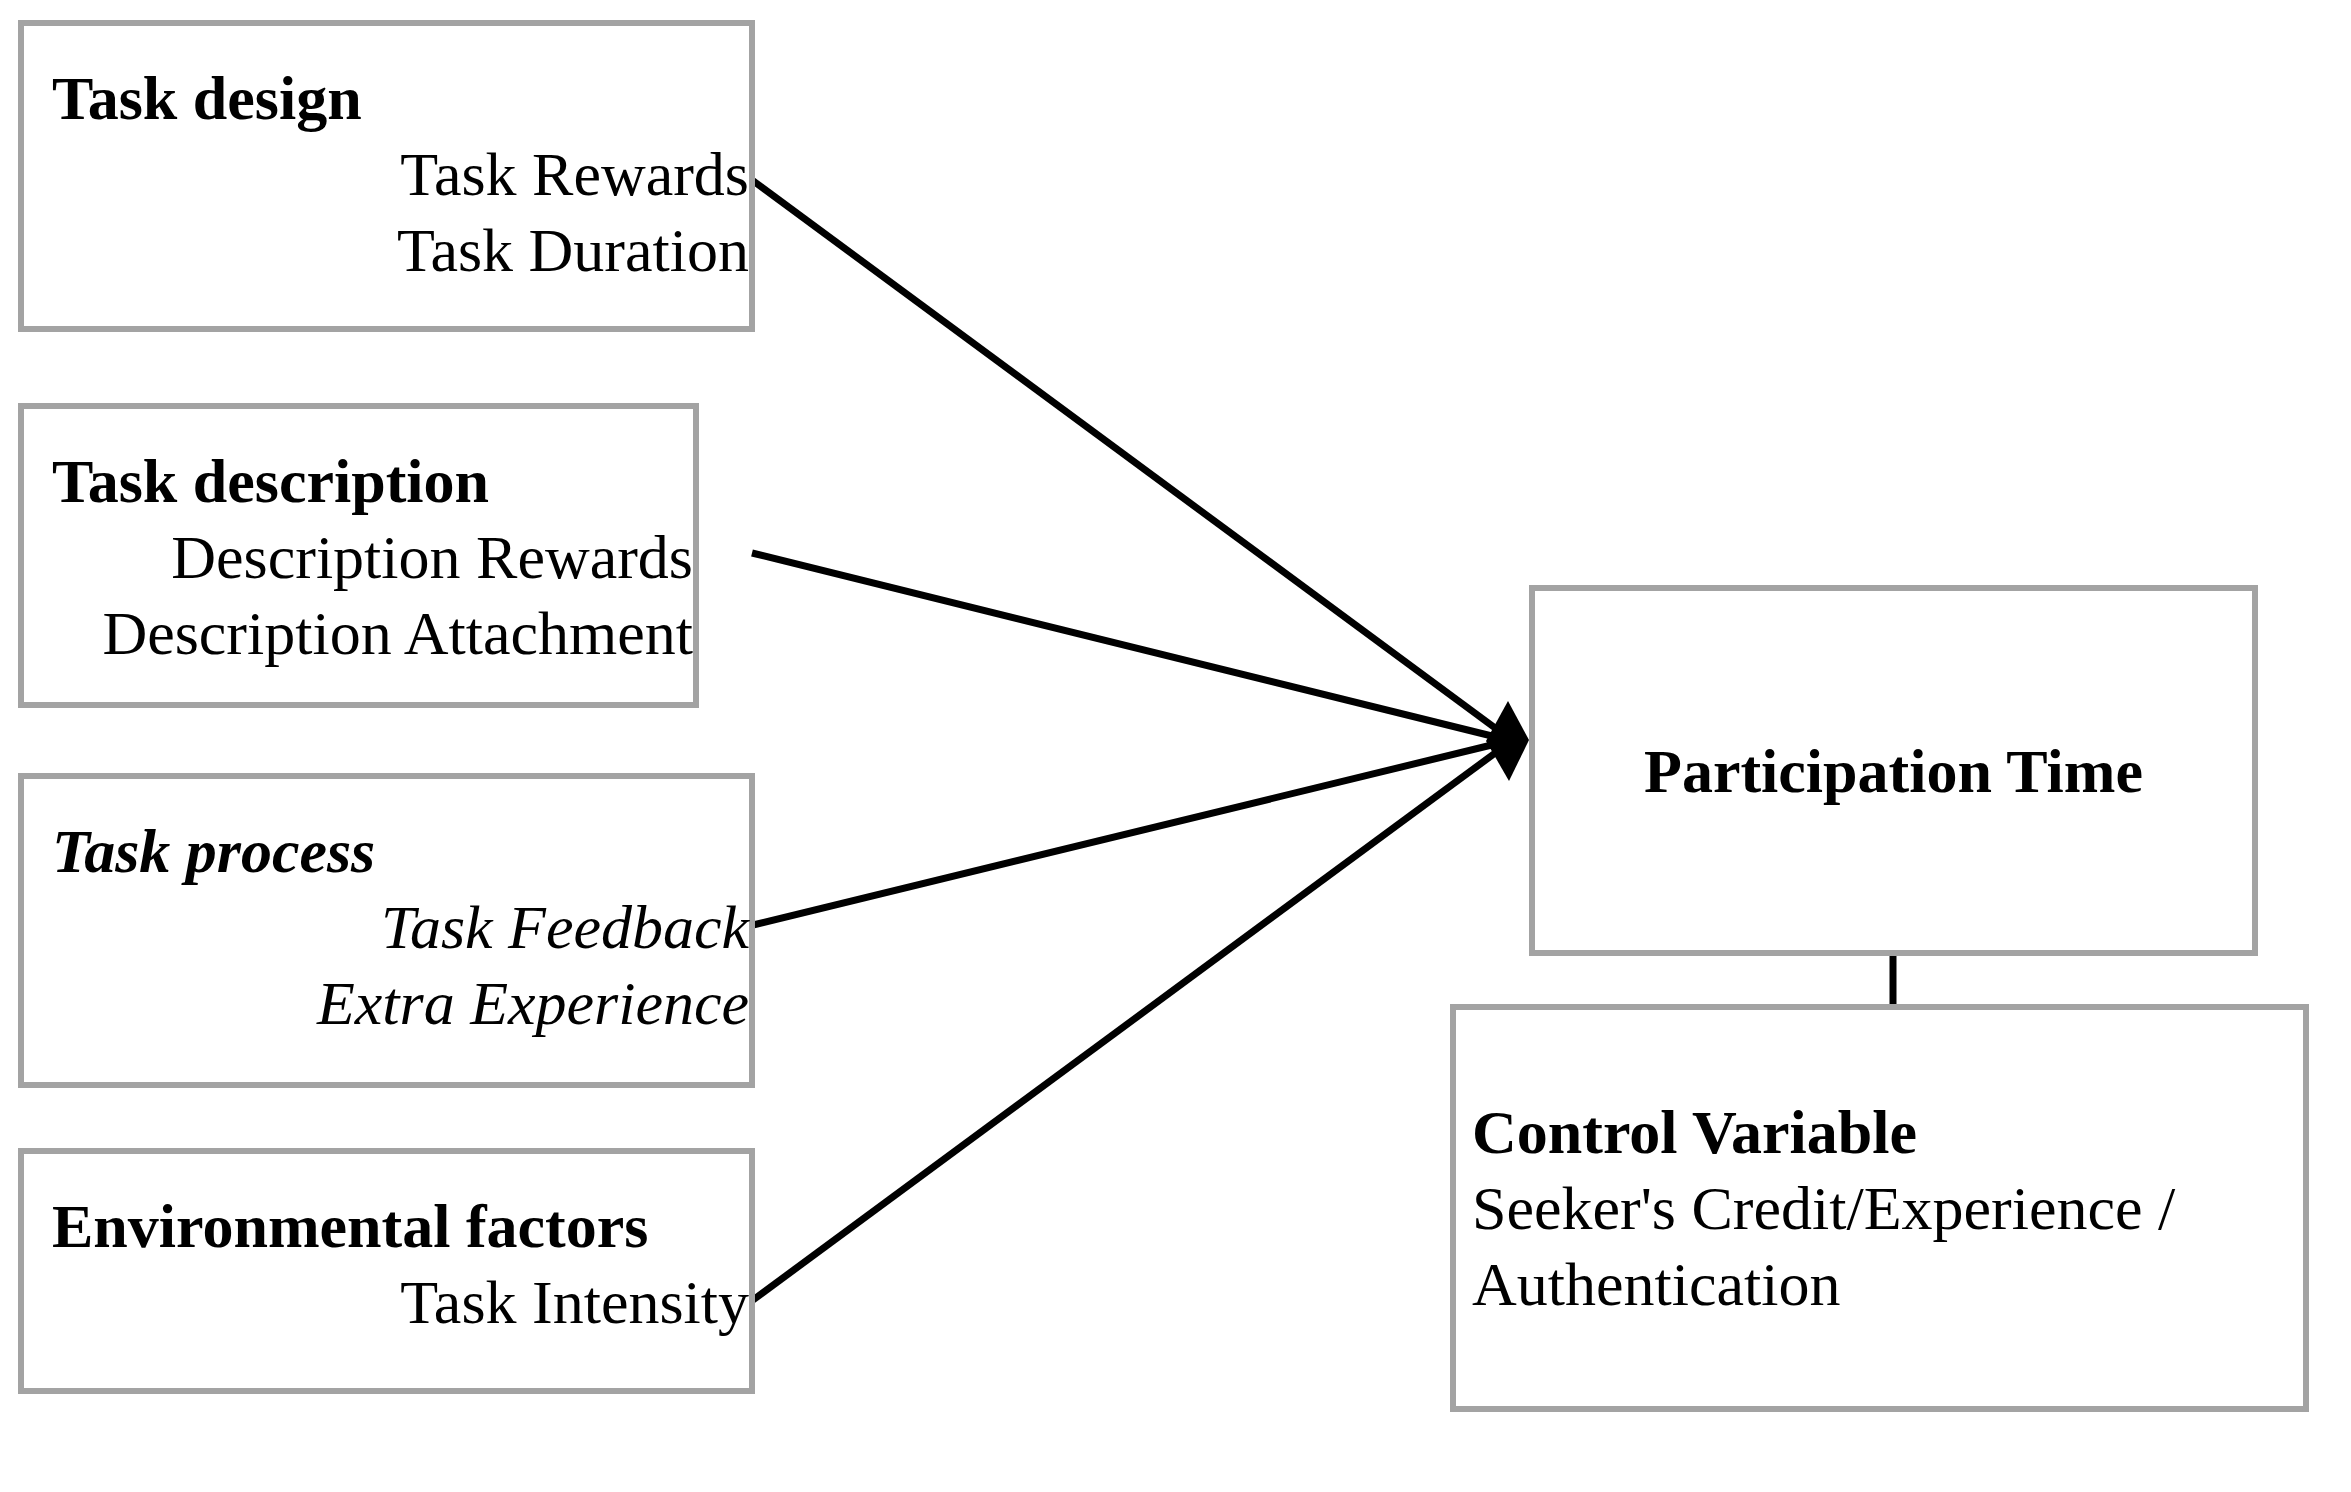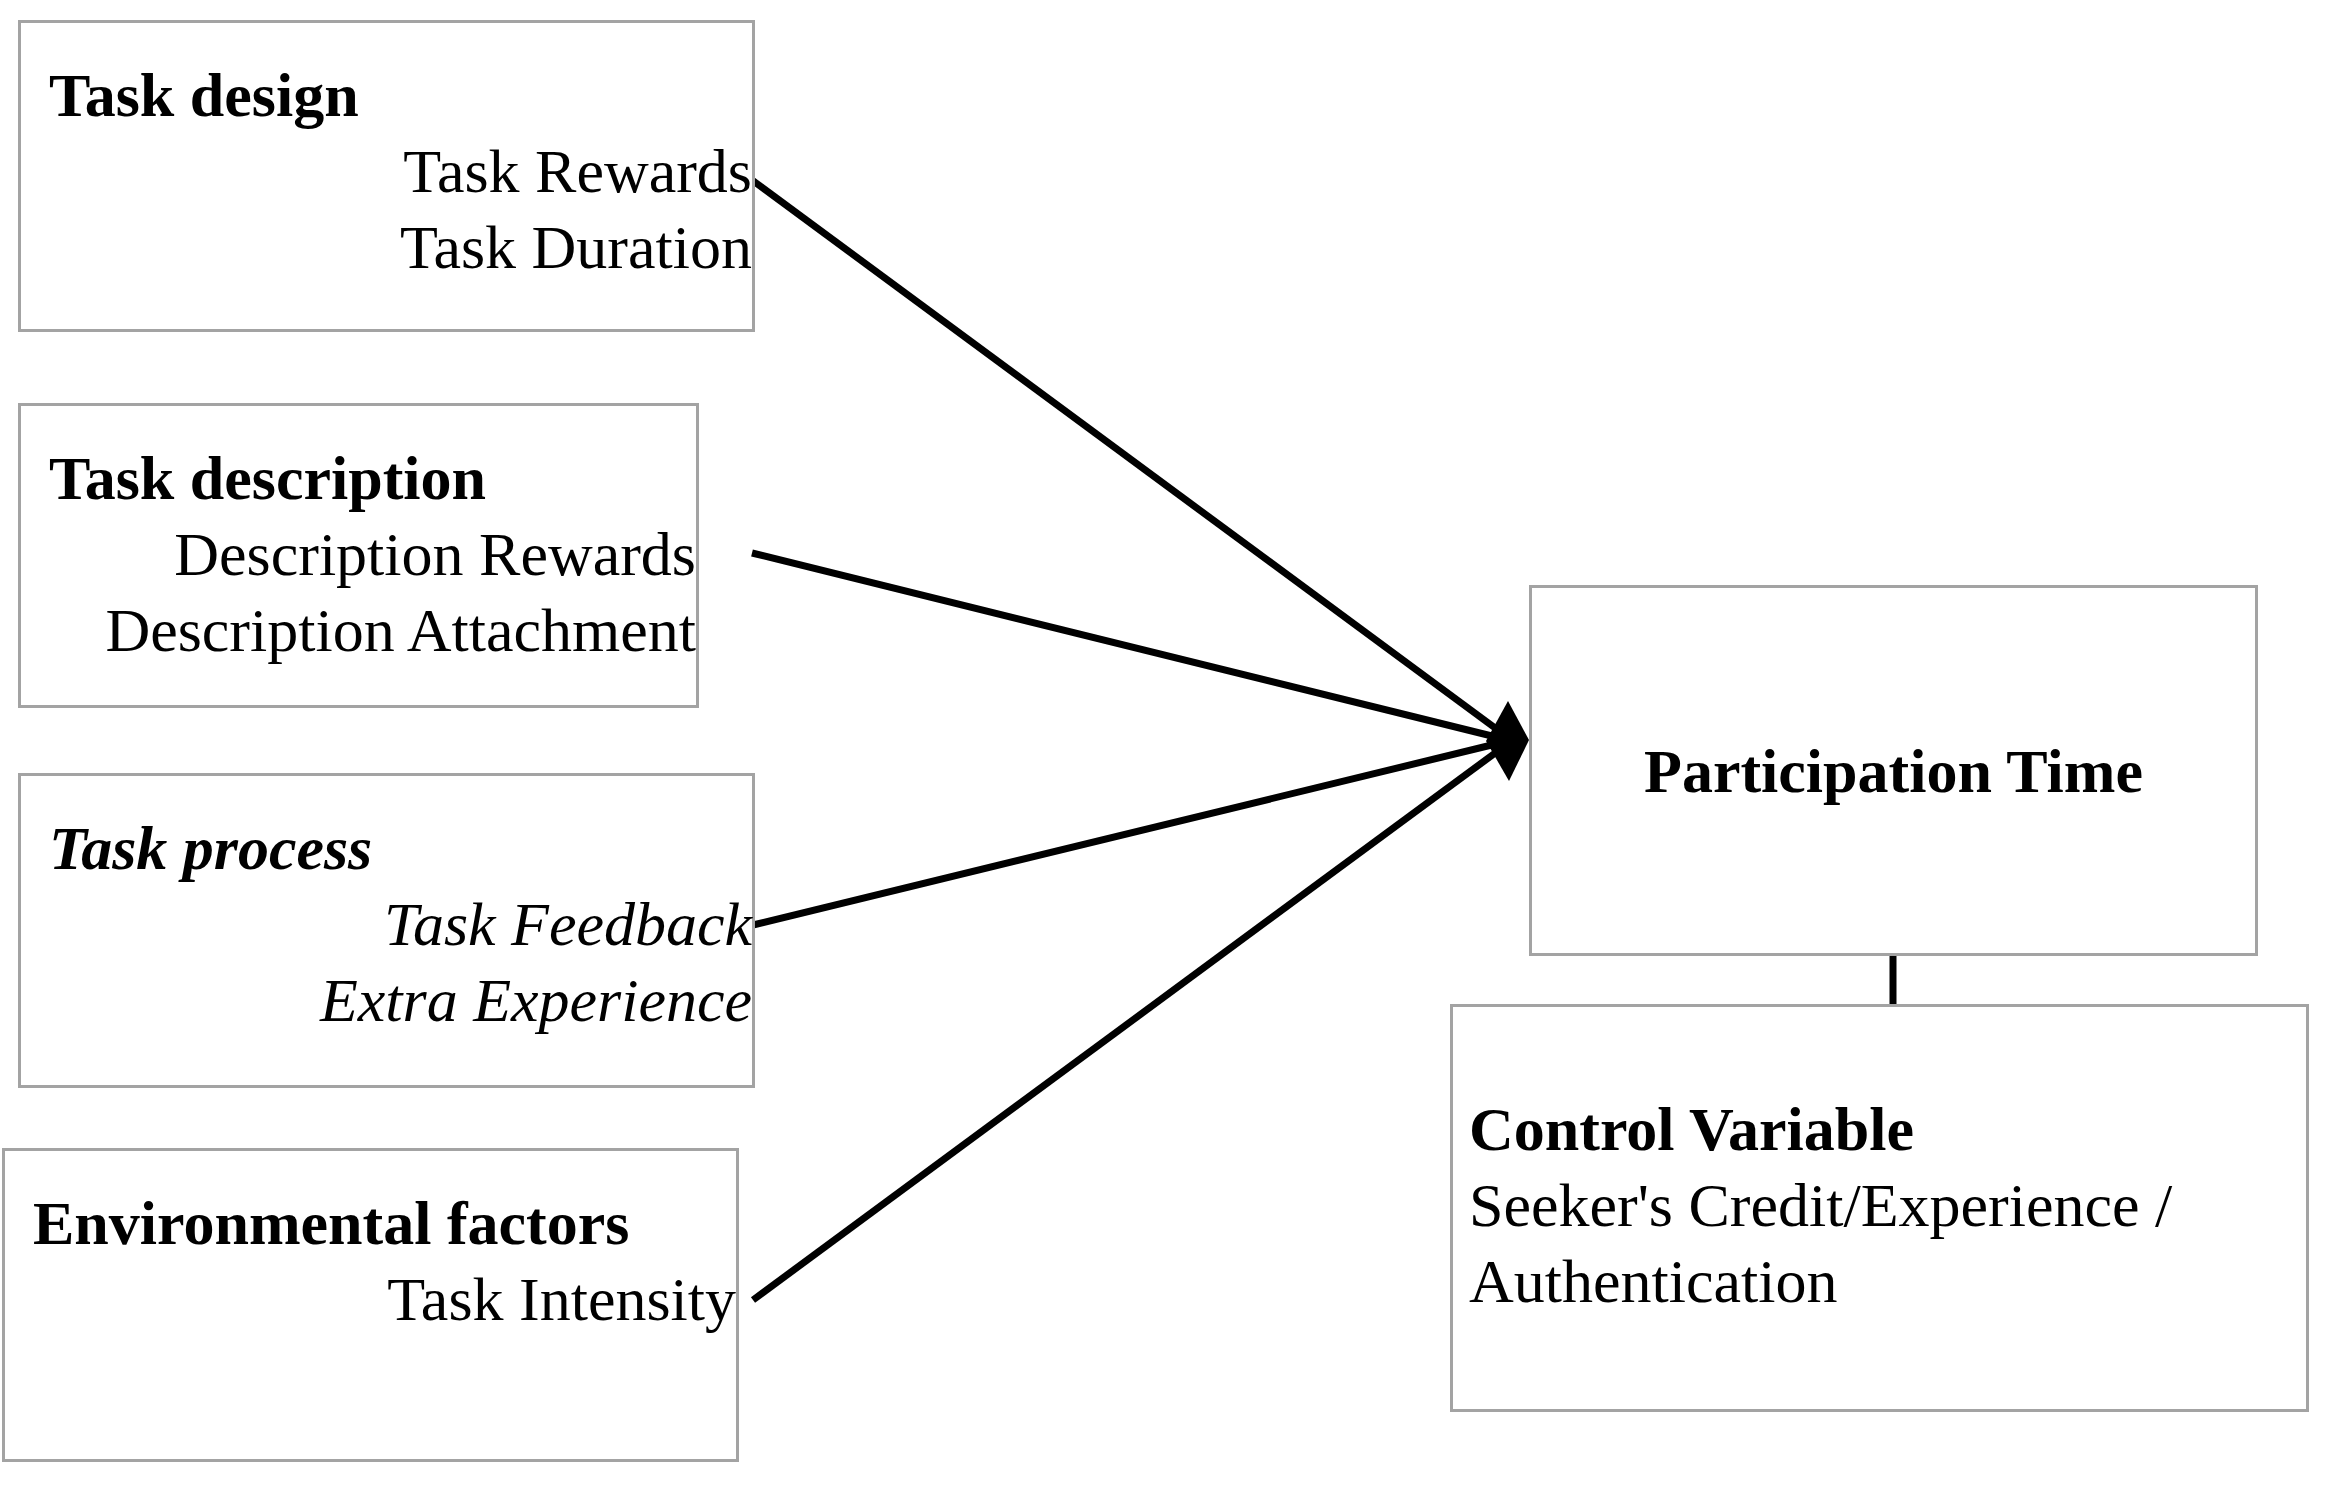--- a/index.html
+++ b/index.html
@@ -19,21 +19,21 @@
   #connector-layer {
     position: absolute;
     left: 0;
     top: 0;
     width: 2351px;
     height: 1492px;
   }
   .box {
     position: absolute;
     box-sizing: border-box;
-    border: 3px solid #a3a3a3;
+    border: 6px solid #a3a3a3;
     background: #ffffff;
     font-size: 62px;
     line-height: 76px;
   }
   .factor-box {
     padding-top: 34px;
   }
   .factor-title {
     font-weight: bold;
     padding-left: 28px;
@@ -92,21 +92,21 @@
     <div class="factor-item">Description Rewards</div>
     <div class="factor-item">Description Attachment</div>
   </div>
 
   <div class="box factor-box" style="left:18px; top:773px; width:737px; height:315px;font-style:italic;">
     <div class="factor-title">Task process</div>
     <div class="factor-item">Task Feedback</div>
     <div class="factor-item">Extra Experience</div>
   </div>
 
-  <div class="box factor-box" style="left:2px; top:1148px; width:737px; height:314px;">
+  <div class="box factor-box" style="left:18px; top:1148px; width:737px; height:246px;">
     <div class="factor-title">Environmental factors</div>
     <div class="factor-item">Task Intensity</div>
   </div>
 
   <div class="box outcome-box" style="left:1529px; top:585px; width:729px; height:371px;">
     <div class="outcome-title">Participation Time</div>
   </div>
 
   <div class="box control-box" style="left:1450px; top:1004px; width:859px; height:408px;">
     <div class="control-title">Control Variable</div>

